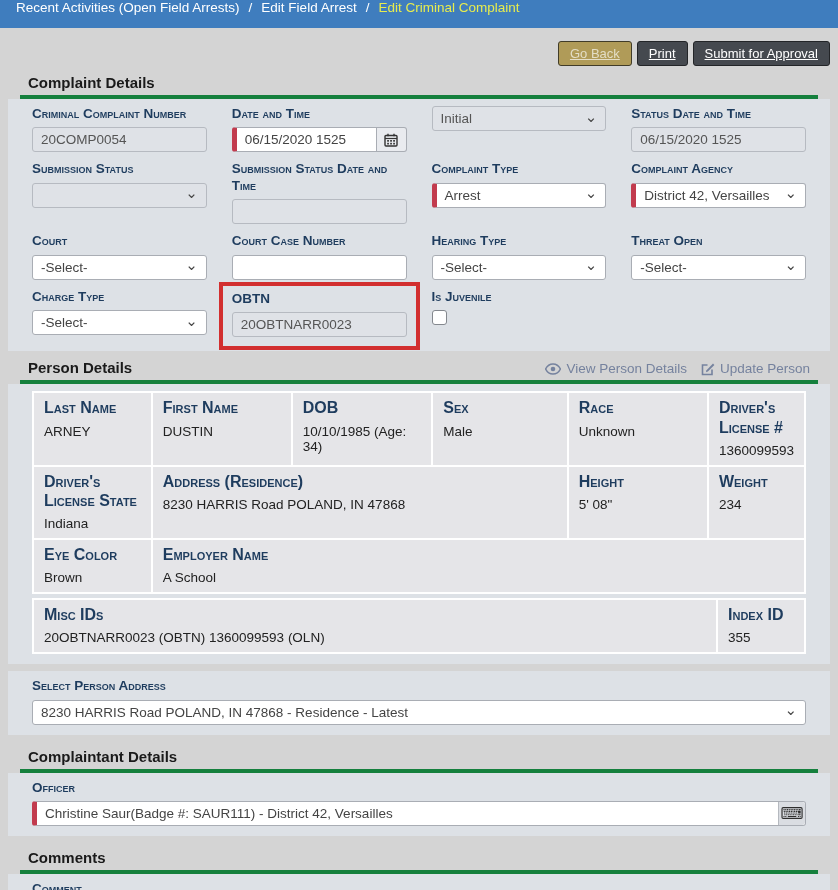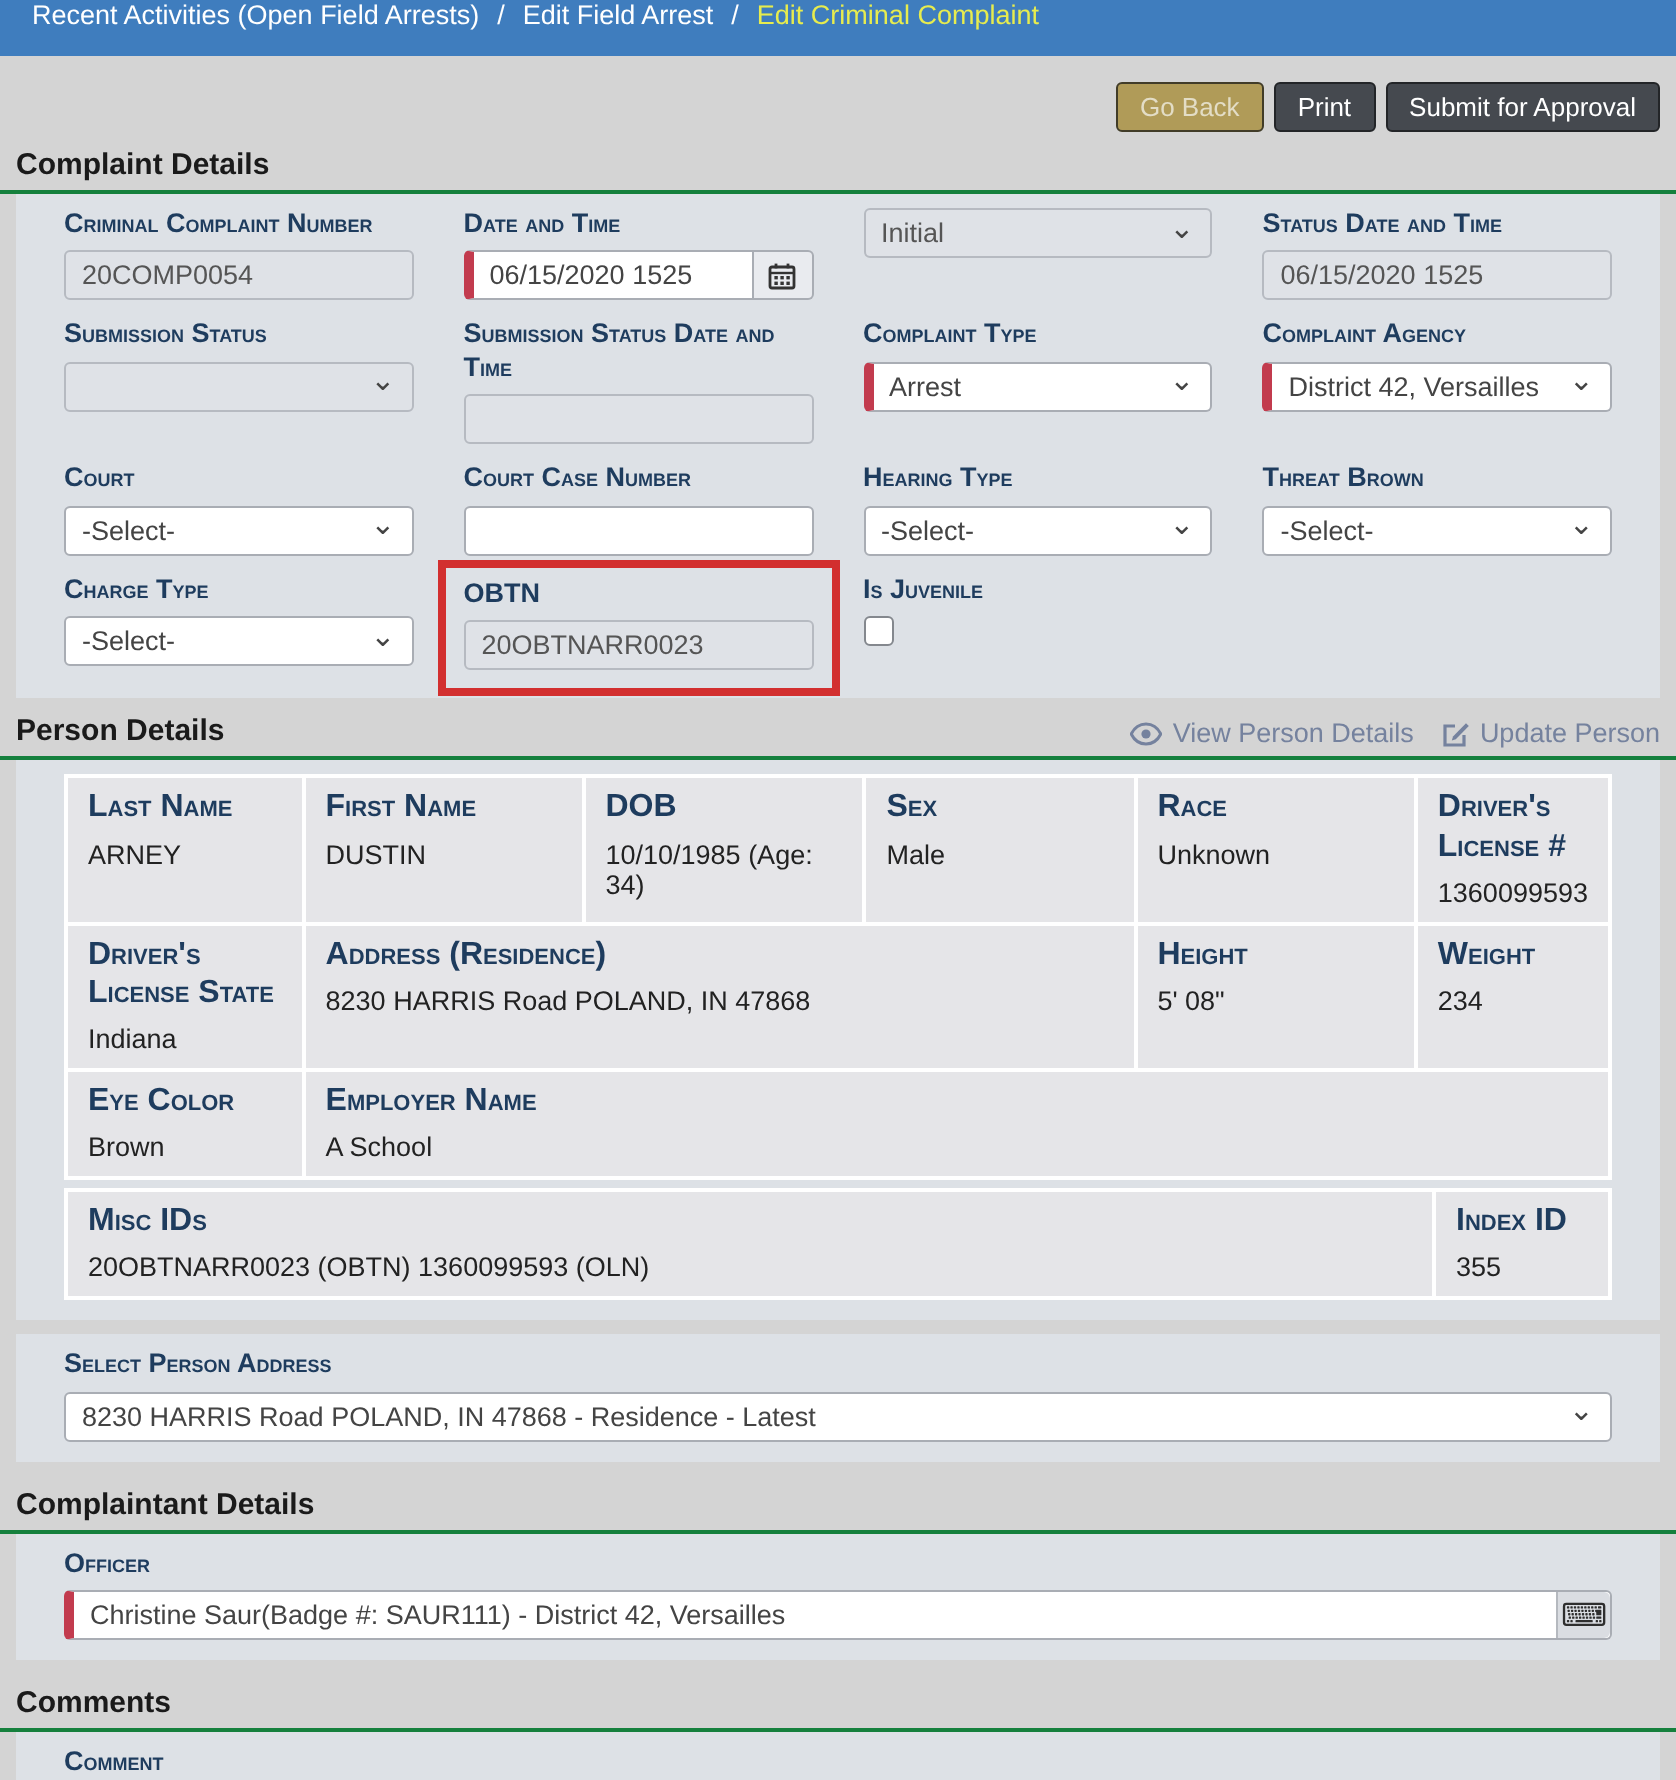--- a/index.html
+++ b/index.html
@@ -13,28 +13,28 @@
   .topbar {
     height:28px; background:#3f7dbe; color:#fff;
     display:flex; align-items:flex-start; padding:0 16px; gap:9px;
     font-size:13.5px;
   }
   .crumb { color:#fff; cursor:pointer; }
   .crumb-sep { color:#fff; }
   .crumb.active { color:#e7ec4e; }
   
   .toolbar { display:flex; justify-content:flex-end; gap:5px; padding:13px 8px 7px; }
-  .btn { font-family:inherit; font-size:13px; border-radius:3px; padding:4px 11px; cursor:pointer; }
+  .btn { font-family:inherit; font-size:13px; border-radius:3px; padding:4px 11px; cursor:pointer;text-decoration:underline; }
   .btn-dark { background:#45494f; color:#fff; border:1px solid #232528; }
   .btn-gold { background:#b09b58; color:#e3ddc6; border:1px solid #413c28; }
   
   .sec-head {
-    margin:0 0; padding:1px 0 4px 8px;
+    margin:0 20px; padding:1px 0 4px 8px;
     font-weight:bold; font-size:15px; color:#1a1a1a;
-    border-bottom:2px solid #15803d;
+    border-bottom:4px solid #15803d;
     display:flex; align-items:flex-end; justify-content:space-between;
   }
   .sec-links { display:flex; gap:14px; font-weight:normal; font-size:13.5px; color:#75829e; padding-right:8px; }
   .sec-link { display:flex; align-items:center; gap:5px; cursor:pointer; color:#75829e;justify-content:flex-end; }
   
   .panel { background:#dde1e6; margin:0 8px 7px; padding:7px 24px 10px; }
   
   .grid4 { display:grid; grid-template-columns:repeat(4,1fr); column-gap:25px; row-gap:9px; }
   .flabel {
     display:block; font-variant:small-caps; font-weight:700;
@@ -176,21 +176,21 @@
       <input class="control" value="" style="">
     </div>
     <div>
       <span class="flabel">Hearing Type</span>
       <div class="control sel">
         <span>-Select-</span>
         <span class="chev">⌄</span>
       </div>
     </div>
     <div>
-      <span class="flabel">Threat Brown</span>
+      <span class="flabel">Threat Open</span>
       <div class="control sel">
         <span>-Select-</span>
         <span class="chev">⌄</span>
       </div>
     </div>
 
     <div>
       <span class="flabel">Charge Type</span>
       <div class="control sel">
         <span>-Select-</span>

